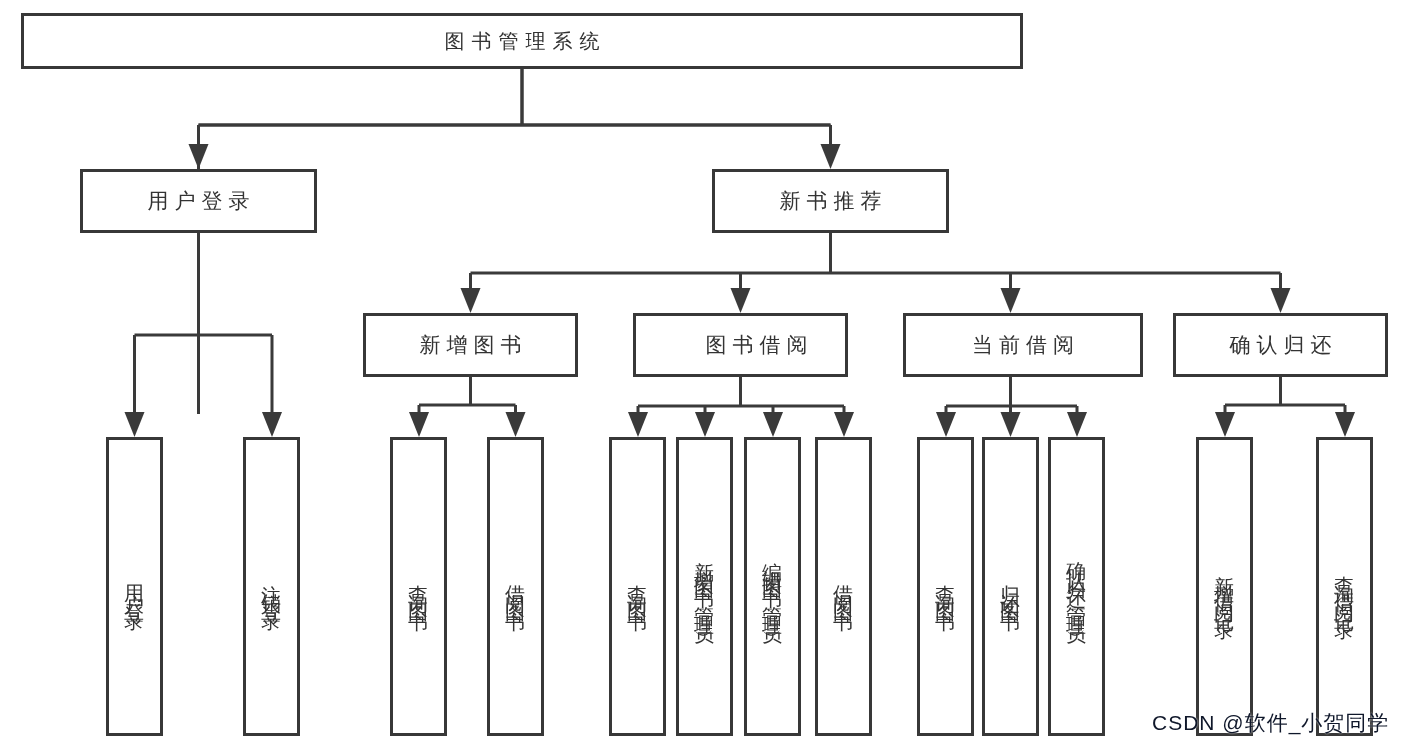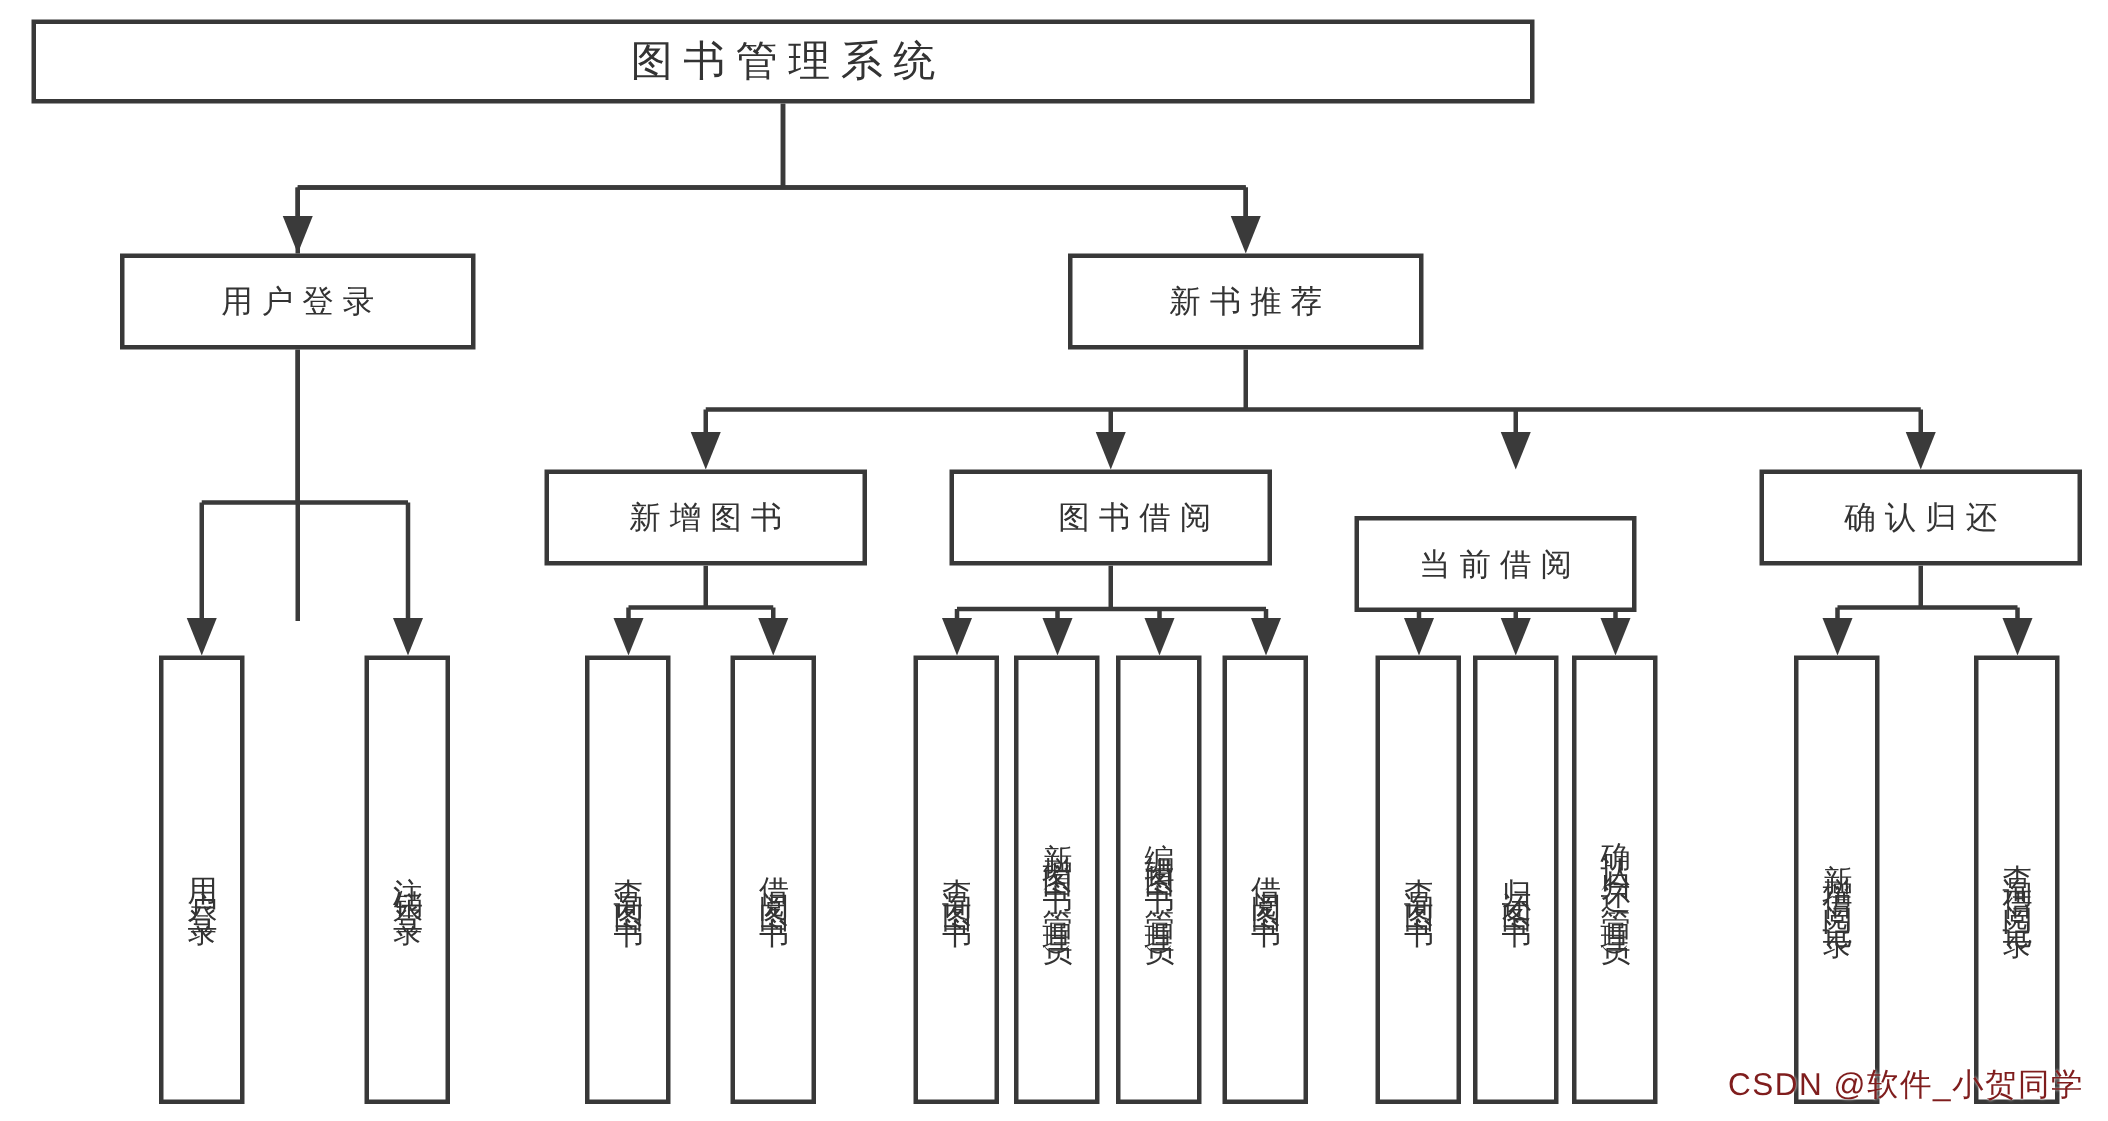--- a/index.html
+++ b/index.html
@@ -34,42 +34,42 @@
   }
   .hbox {
     height: 64px;
     font-size: 21px;
     letter-spacing: 6px;
     text-indent: 6px;
     white-space: nowrap;
   }
   .rootbox {
     height: 56px;
-    font-size: 28px;
+    font-size: 20px;
     letter-spacing: 7px;
     text-indent: 7px;
     white-space: nowrap;
   }
   .vbox {
     width: 57px;
     height: 299px;
     top: 437px;
     writing-mode: vertical-rl;
     text-orientation: mixed;
     font-size: 20px;
     letter-spacing: 9px;
     line-height: 1;
   }
   .watermark {
     position: absolute;
     left: 1152px;
     top: 709px;
     font-size: 21px;
     letter-spacing: 1px;
-    color: #7f1d1d;
+    color: #0f172a;
     z-index: 5;
     white-space: nowrap;
     text-shadow: 0 0 2px #ffffff;
   }
 </style>
 </head>
 <body>
 
 <div class="canvas">
 
@@ -127,21 +127,21 @@
   <div class="node hbox" style="left:712px; top:169px; width:237px;">
     <span>新书推荐</span>
   </div>
 
   <div class="node hbox" style="left:363px; top:313px; width:215px;">
     <span>新增图书</span>
   </div>
   <div class="node hbox" style="left:633px; top:313px; width:215px;padding-left:32px;">
     <span>图书借阅</span>
   </div>
-  <div class="node hbox" style="left:903px; top:313px; width:188px;margin-top:31px;">
+  <div class="node hbox" style="left:903px; top:313px; width:240px;">
     <span>当前借阅</span>
   </div>
   <div class="node hbox" style="left:1173px; top:313px; width:215px;">
     <span>确认归还</span>
   </div>
 
   <div class="node vbox" style="left:106px;">
     <span>用户登录</span>
   </div>
   <div class="node vbox" style="left:243px;">

